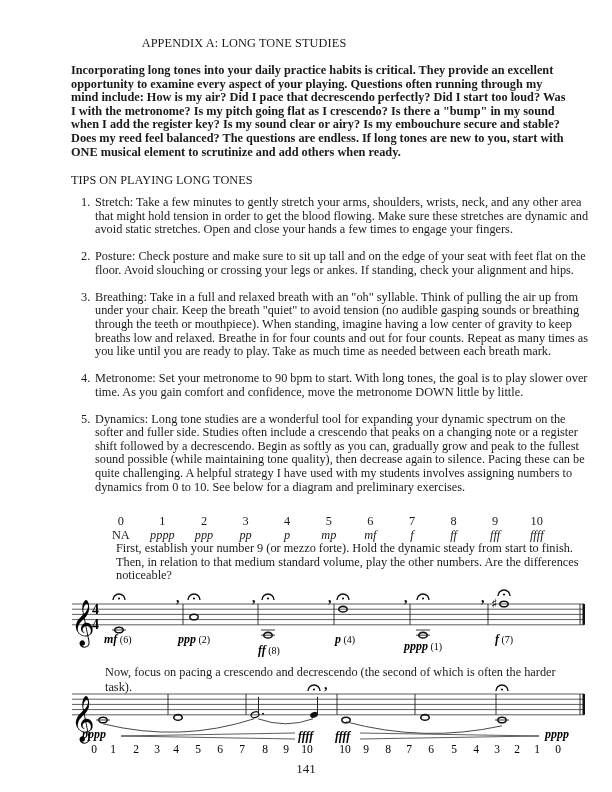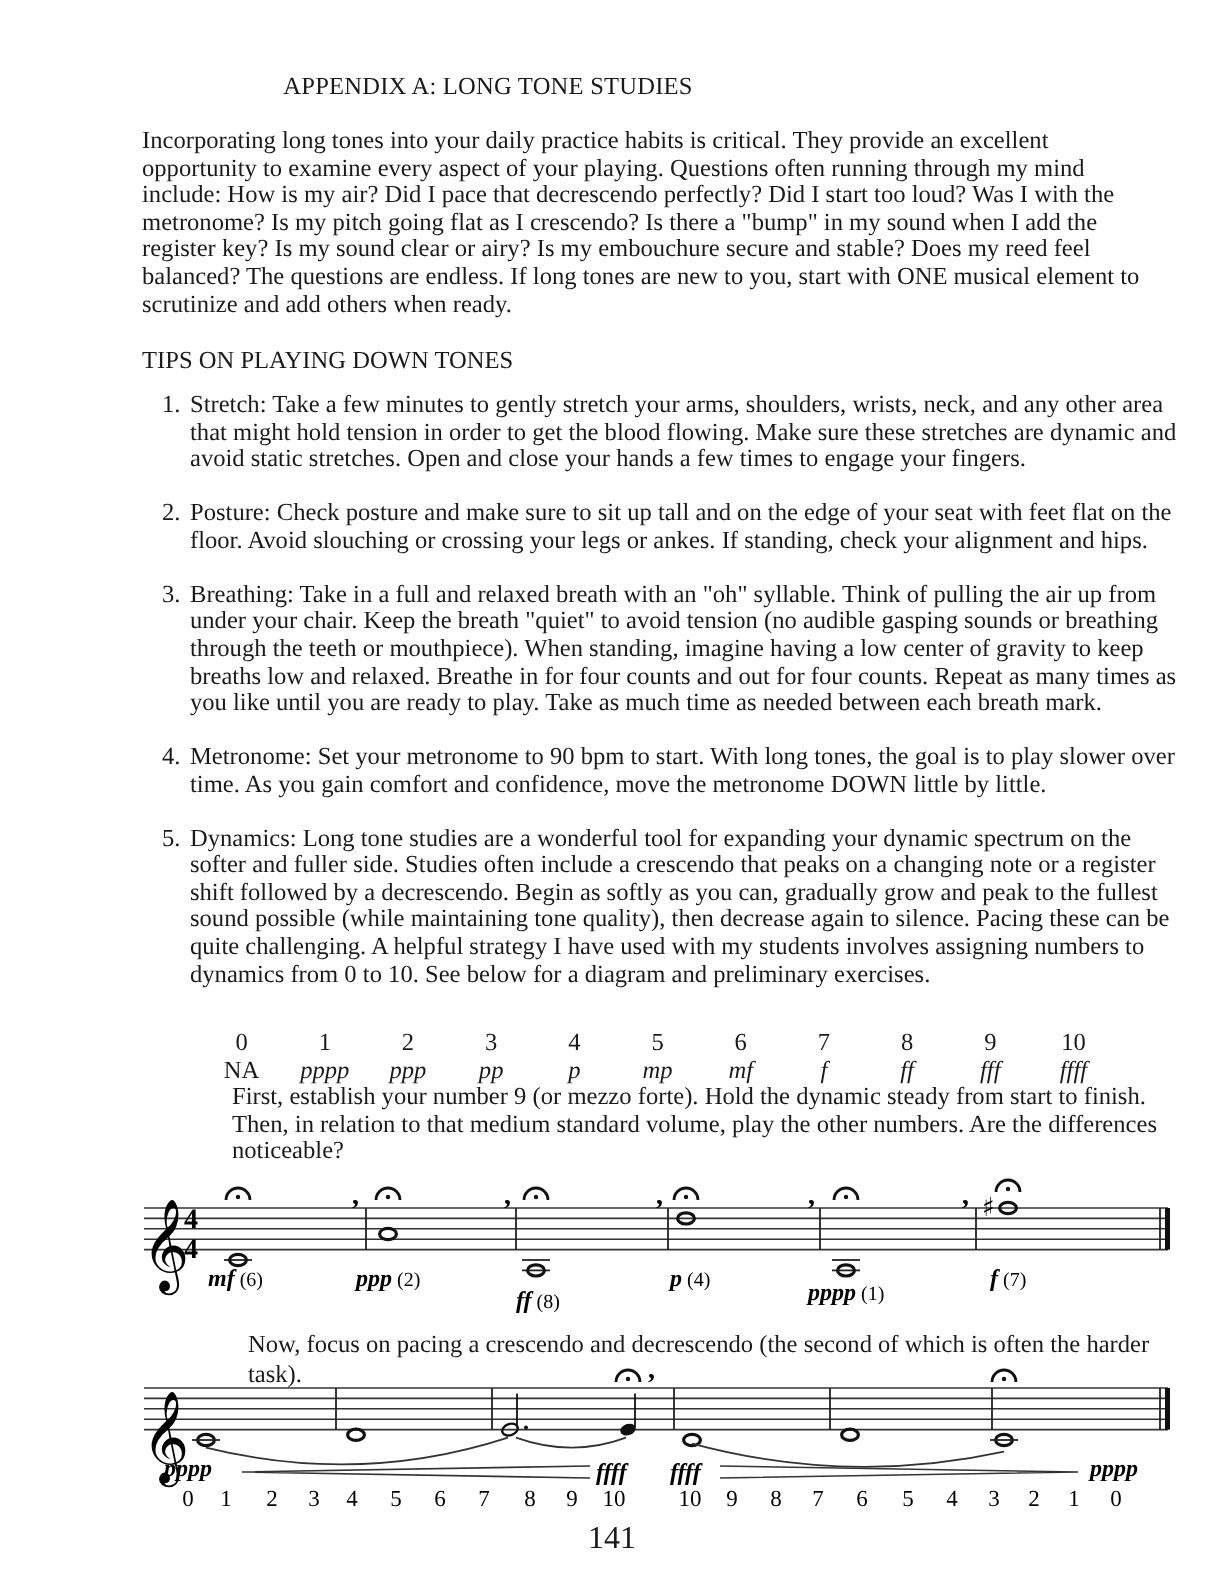--- a/index.html
+++ b/index.html
@@ -1,47 +1,47 @@
 <!DOCTYPE html>
 <html><head>
 <meta charset="utf-8">
 <style>
   html, body { margin: 0; padding: 0; background: #ffffff; }
   body { width: 612px; height: 792px; position: relative; overflow: hidden;
          font-family: "Liberation Serif", "DejaVu Serif", serif; color: #1a1a1a; }
   .title { position: absolute; top: 36px; left: 0; width: 488px; text-align: center;
            font-size: 12.3px; letter-spacing: 0.1px; }
-  .intro { position: absolute; top: 64px; left: 71px; width: 500px; font-size: 12.3px; line-height: 13.6px; }
+  .intro { position: absolute; top: 64px; left: 71px; width: 500px; font-size: 12.3px; line-height: 13.6px; font-weight: bold; }
   .intro p { margin: 0; }
   .tips-heading { position: absolute; top: 173px; left: 71px; font-size: 12.3px; }
   ol.tips { position: absolute; top: 196px; left: 71px; width: 520px; margin: 0; padding: 0; list-style: none;
             font-size: 12.3px; line-height: 13.6px; }
   ol.tips li { position: relative; padding-left: 24px; margin-bottom: 13.4px; }
   ol.tips li .num { position: absolute; left: 10px; top: 0; }
   .dyn-table { position: absolute; top: 515px; left: 100px; width: 460px; font-size: 12.3px; }
   .dyn-row { display: flex; }
   .dyn-cell { width: 41.6px; text-align: center; line-height: 13.6px; }
   .dyn-mark { font-style: italic; }
   .instr1 { position: absolute; top: 542px; left: 116px; width: 480px; font-size: 12.3px; line-height: 13.6px; }
-  .instr2 { position: absolute; top: 665px; left: 124px; width: 480px; font-size: 12.3px; }
+  .instr2 { position: absolute; top: 665px; left: 105px; width: 480px; font-size: 12.3px; }
   .music { position: absolute; left: 0; top: 0; }
-  .page-number { position: absolute; top: 761px; left: 0; width: 612px; text-align: center; font-size: 16px; }
+  .page-number { position: absolute; top: 761px; left: 0; width: 612px; text-align: center; font-size: 13px; }
   .dynlabel { font-family: "Liberation Serif", serif; font-style: italic; font-weight: bold; }
   .counts text { font-family: "Liberation Serif", serif; font-size: 11.5px; }
 </style>
 </head>
 <body>
 
 <div class="title">APPENDIX A: LONG TONE STUDIES</div>
 
 <div class="intro">
   <p>Incorporating long tones into your daily practice habits is critical. They provide an excellent opportunity to examine every aspect of your playing. Questions often running through my mind include: How is my air? Did I pace that decrescendo perfectly? Did I start too loud? Was I with the metronome? Is my pitch going flat as I crescendo? Is there a "bump" in my sound when I add the register key? Is my sound clear or airy? Is my embouchure secure and stable? Does my reed feel balanced? The questions are endless. If long tones are new to you, start with ONE musical element to scrutinize and add others when ready.</p>
 </div>
 
-<div class="tips-heading">TIPS ON PLAYING DOWN TONES</div>
+<div class="tips-heading">TIPS ON PLAYING LONG TONES</div>
 
 <ol class="tips">
   <li><span class="num">1.</span><span>Stretch: Take a few minutes to gently stretch your arms, shoulders, wrists, neck, and any other area that might hold tension in order to get the blood flowing. Make sure these stretches are dynamic and avoid static stretches. Open and close your hands a few times to engage your fingers.</span></li>
   <li><span class="num">2.</span><span>Posture: Check posture and make sure to sit up tall and on the edge of your seat with feet flat on the floor. Avoid slouching or crossing your legs or ankes. If standing, check your alignment and hips.</span></li>
   <li><span class="num">3.</span><span>Breathing: Take in a full and relaxed breath with an "oh" syllable. Think of pulling the air up from under your chair. Keep the breath "quiet" to avoid tension (no audible gasping sounds or breathing through the teeth or mouthpiece). When standing, imagine having a low center of gravity to keep breaths low and relaxed. Breathe in for four counts and out for four counts. Repeat as many times as you like until you are ready to play. Take as much time as needed between each breath mark.</span></li>
   <li><span class="num">4.</span><span>Metronome: Set your metronome to 90 bpm to start. With long tones, the goal is to play slower over time. As you gain comfort and confidence, move the metronome DOWN little by little.</span></li>
   <li><span class="num">5.</span><span>Dynamics: Long tone studies are a wonderful tool for expanding your dynamic spectrum on the softer and fuller side. Studies often include a crescendo that peaks on a changing note or a register shift followed by a decrescendo. Begin as softly as you can, gradually grow and peak to the fullest sound possible (while maintaining tone quality), then decrease again to silence. Pacing these can be quite challenging. A helpful strategy I have used with my students involves assigning numbers to dynamics from 0 to 10. See below for a diagram and preliminary exercises.</span></li>
 </ol>
 
 <div class="dyn-table">

